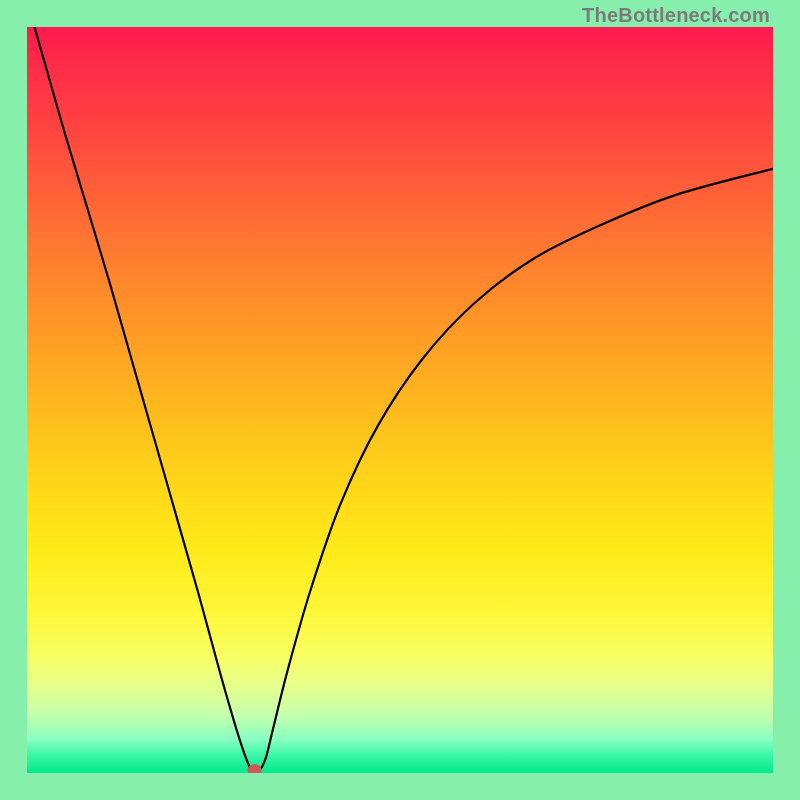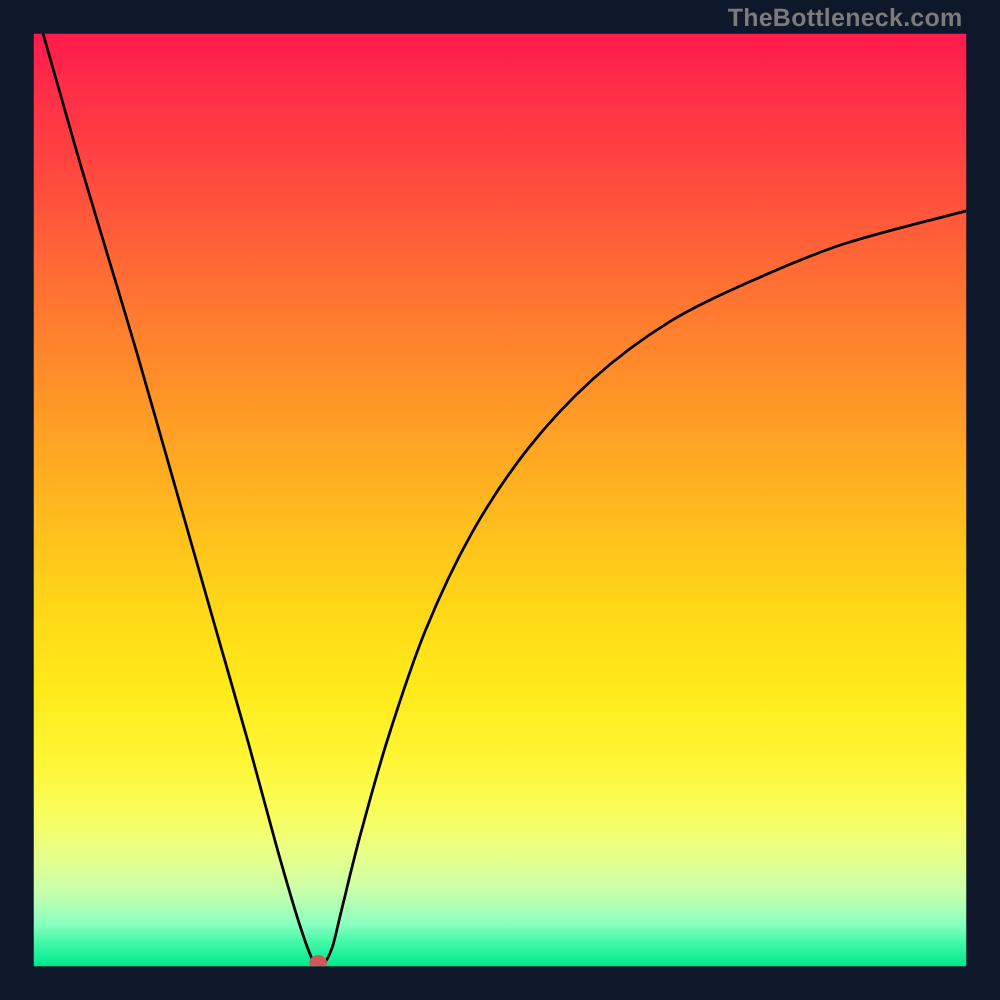--- a/index.html
+++ b/index.html
@@ -1,21 +1,21 @@
 <!DOCTYPE html>
 <html><head>
 <meta charset="utf-8">
 <style>
   * { margin: 0; padding: 0; box-sizing: border-box; }
   html, body { width: 800px; height: 800px; overflow: hidden; background: #000; }
   .container {
     position: relative;
     width: 800px;
     height: 800px;
-    background: #0f172a;
+    background: #86efac;
   }
   .plot-area {
     position: absolute;
     left: 27px;
     top: 27px;
     width: 746px;
     height: 746px;
     background: linear-gradient(to bottom,
       #ff1a4d 0%,
       #ff2e48 6%,

